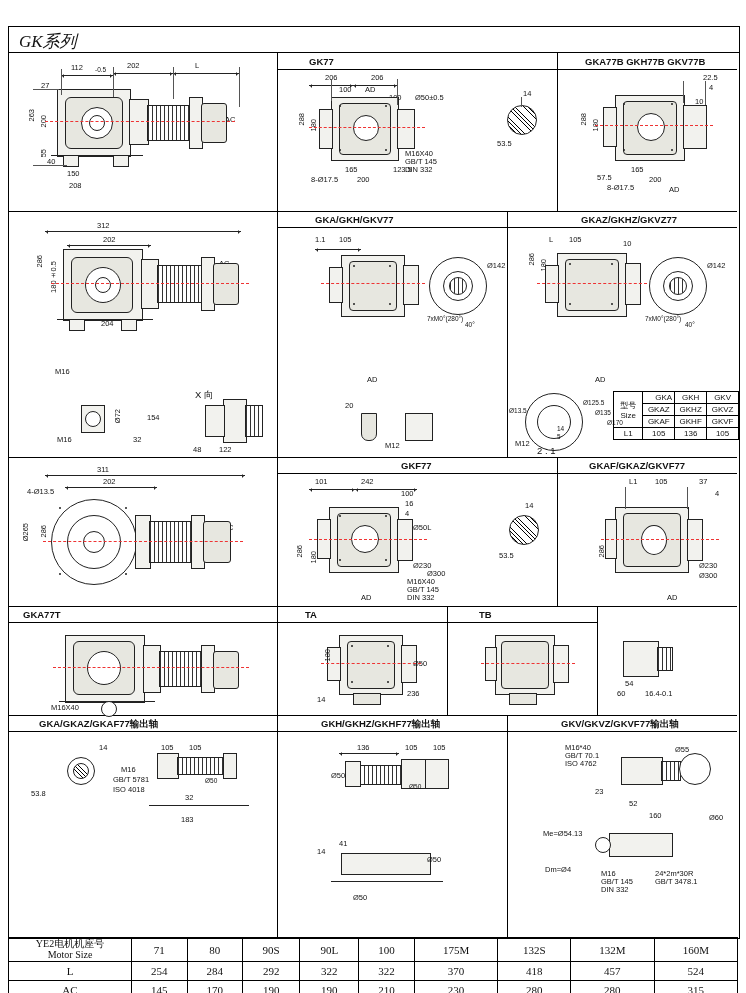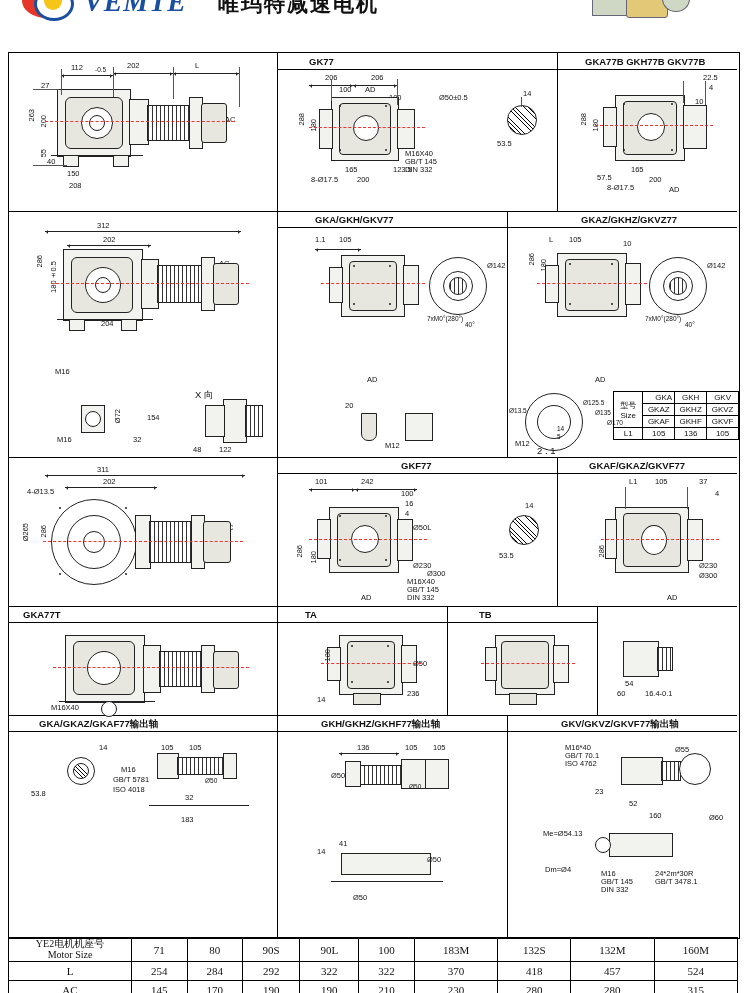--- a/index.html
+++ b/index.html
@@ -62,35 +62,24 @@
   table.mt{border-collapse:collapse;width:730px;font-size:11px;font-family:"Liberation Serif",serif;}
   table.mt td{border:1px solid #000;text-align:center;height:16px;}
   table.mt td.lbl{width:118px;font-size:10px;line-height:1.05;padding:1px 2px;}
   table.mt td.lbl2{width:118px;font-size:11px;}
 </style>
 </head>
 <body>
 
 <div class="page">
 
-  <div class="header">
-    <div class="logo-mark">
-      <div class="ring"></div>
-        <div class="ring2"></div>
-        <div class="ring3"></div>
-    </div>
-    <div class="logo-text">VEMTE</div>
-    <div class="logo-cn">唯玛特减速电机</div>
-    <div class="motor-top">
-      <div class="b1"></div>
-        <div class="b2"></div>
-        <div class="b3"></div>
-    </div>
+
+  <div class="series">
+    <div class="t">GK系列</div>
   </div>
-
 
   <div class="frame">
 
     <div class="hline" style="left:0;top:158px;width:728px;"></div>
     <div class="hline" style="left:0;top:404px;width:728px;"></div>
     <div class="hline" style="left:0;top:553px;width:728px;"></div>
     <div class="hline" style="left:0;top:662px;width:728px;"></div>
 
     <div class="vline" style="left:268px;top:0;height:158px;"></div>
     <div class="vline" style="left:548px;top:0;height:158px;"></div>
@@ -157,21 +146,21 @@
 
     <div>
       <div class="cap cap-b" style="left:300px;top:3px;">GK77</div>
       <div class="dim" style="left:316px;top:20px;">206</div>
       <div class="dim" style="left:362px;top:20px;">206</div>
       <div class="arrowline" style="left:300px;top:32px;width:44px;"></div>
       <div class="arrowline" style="left:344px;top:32px;width:44px;"></div>
       <div class="dim" style="left:330px;top:32px;">100</div>
       <div class="dim" style="left:356px;top:32px;">AD</div>
       <div class="dim" style="left:380px;top:40px;">100</div>
-      <div class="dim" style="left:406px;top:40px;margin-left:24px;">Ø50±0.5</div>
+      <div class="dim" style="left:406px;top:40px;">Ø50±0.5</div>
       <div class="dim vert" style="left:288px;top:60px;">288</div>
       <div class="dim vert" style="left:300px;top:66px;">180</div>
       <div class="dim" style="left:336px;top:112px;">165</div>
       <div class="dim" style="left:384px;top:112px;">123.5</div>
       <div class="dim" style="left:348px;top:122px;">200</div>
       <div class="dim" style="left:302px;top:122px;">8-Ø17.5</div>
       <div class="dim" style="left:396px;top:96px;">M16X40</div>
       <div class="dim" style="left:396px;top:104px;">GB/T 145</div>
       <div class="dim" style="left:396px;top:112px;">DIN 332</div>
 
@@ -558,21 +547,21 @@
           <tr>
         <td class="lbl">
           <div>YE2电机机座号</div>
           <div>Motor Size</div>
         </td>
         <td>71</td>
         <td>80</td>
         <td>90S</td>
         <td>90L</td>
         <td>100</td>
-        <td>183M</td>
+        <td>175M</td>
         <td>132S</td>
         <td>132M</td>
         <td>160M</td>
       </tr>
       <tr>
         <td class="lbl2">L</td>
         <td>254</td>
         <td>284</td>
         <td>292</td>
         <td>322</td>

